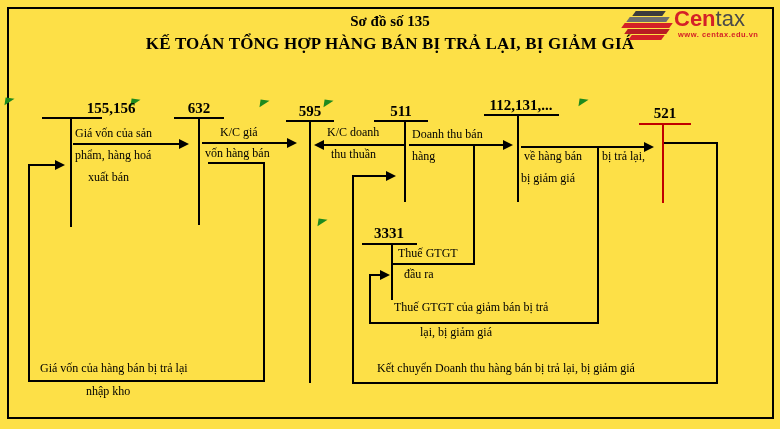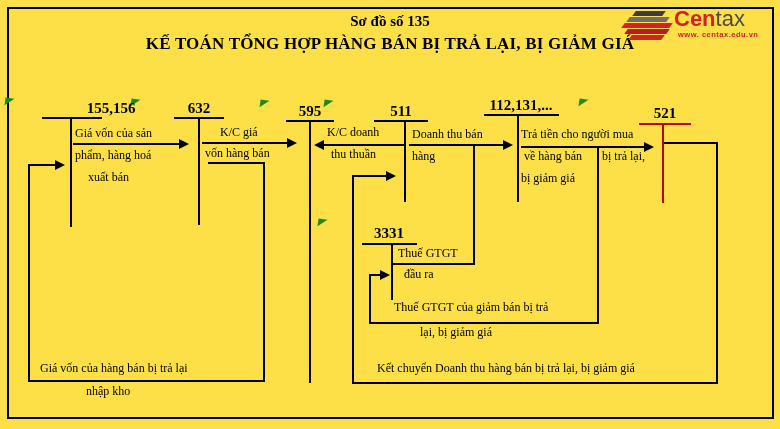--- a/index.html
+++ b/index.html
@@ -98,21 +98,20 @@
   <div class="lbl" style="left:327px;top:125px;">K/C doanh</div>
   <div class="ln hl" style="left:323px;top:144px;width:81px;"></div>
   <div class="ah l" style="left:314px;top:140px;"></div>
   <div class="lbl" style="left:331px;top:147px;">thu thuần</div>
 
   <div class="lbl" style="left:412px;top:127px;">Doanh thu bán</div>
   <div class="ln hl" style="left:409px;top:144px;width:95px;"></div>
   <div class="ah r" style="left:503px;top:140px;"></div>
   <div class="lbl" style="left:412px;top:149px;">hàng</div>
 
-  <div class="lbl" style="left:521px;top:127px;">Trả tiền cho người mua</div>
   <div class="ln hl" style="left:521px;top:146px;width:124px;"></div>
   <div class="ah r" style="left:644px;top:142px;"></div>
   <div class="lbl" style="left:524px;top:149px;">về hàng bán</div>
   <div class="lbl" style="left:602px;top:149px;">bị trả lại,</div>
   <div class="lbl" style="left:521px;top:171px;">bị giảm giá</div>
 
   <div class="lbl" style="left:398px;top:246px;">Thuế GTGT</div>
   <div class="ln hl" style="left:392px;top:263px;width:83px;"></div>
   <div class="lbl" style="left:404px;top:267px;">đầu ra</div>
   <div class="ln vl" style="left:473px;top:144px;height:121px;"></div>

